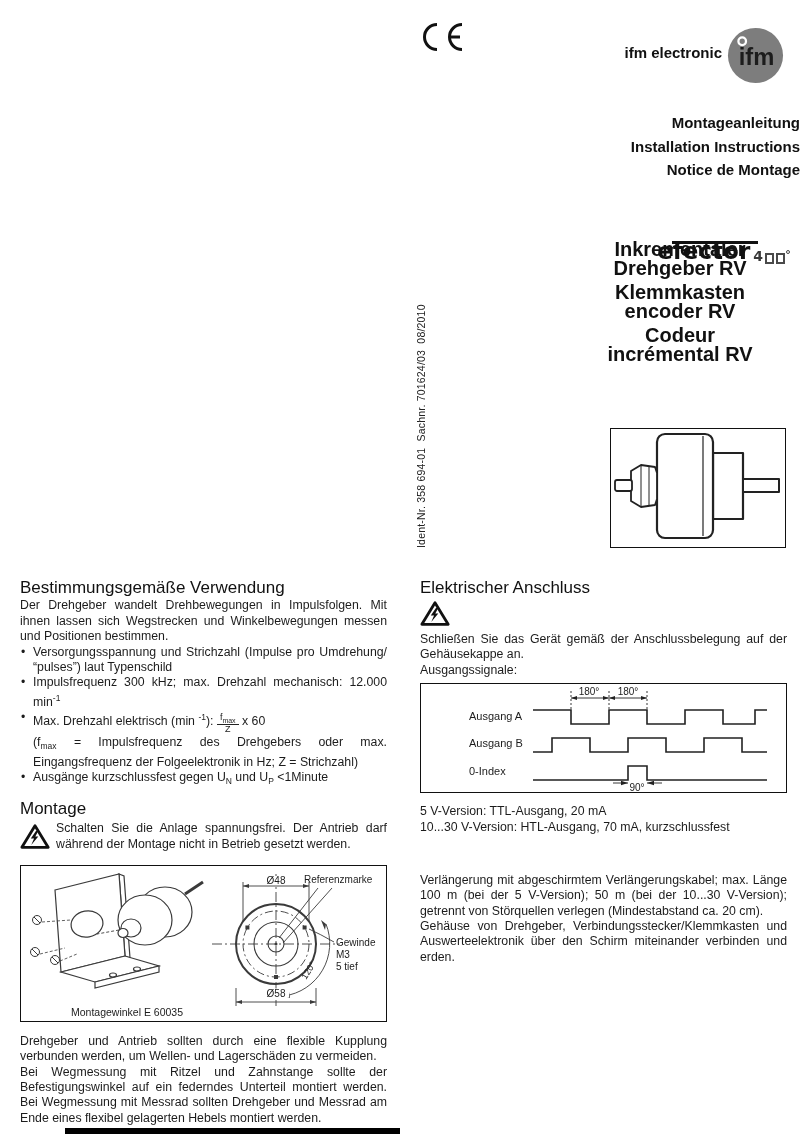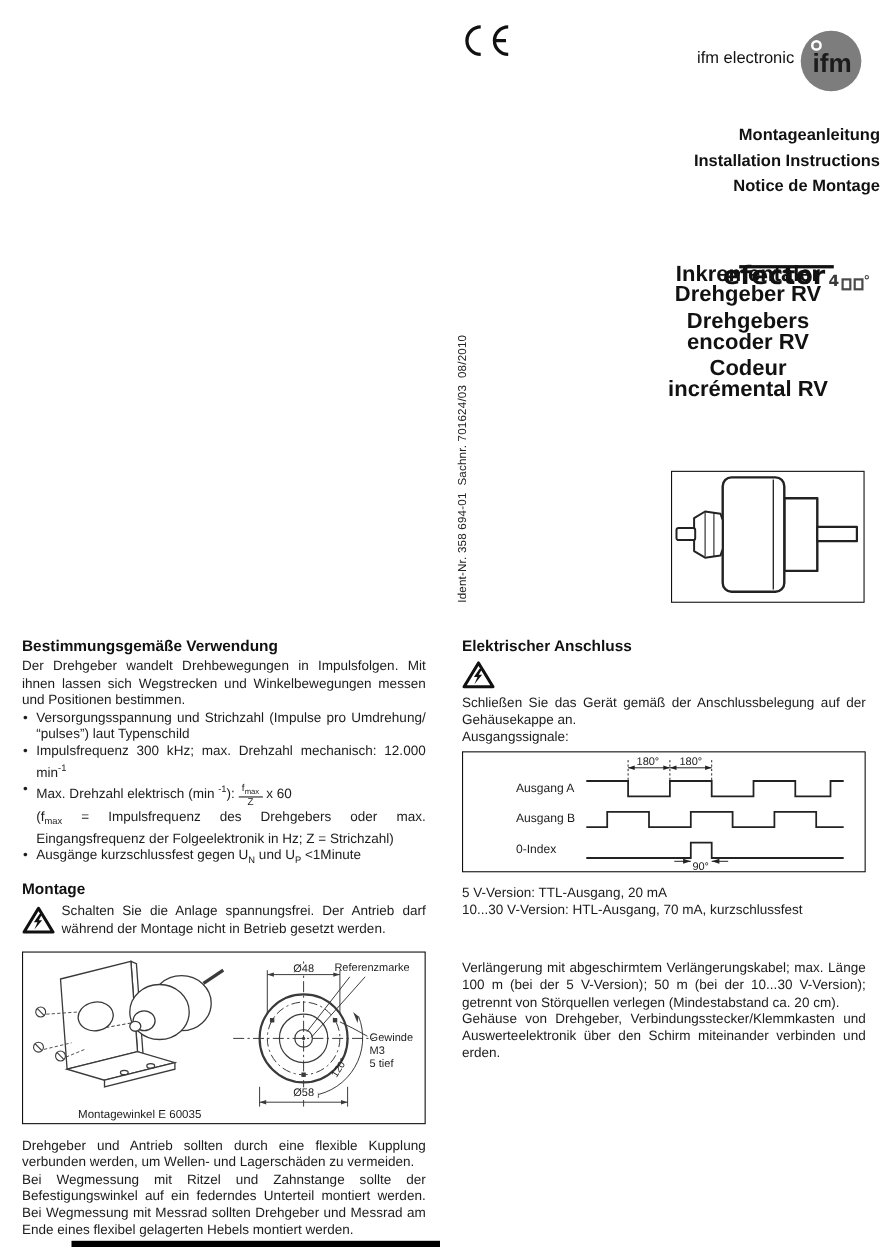--- a/index.html
+++ b/index.html
@@ -1,36 +1,36 @@
 <!DOCTYPE html>
 <html><head>
 <meta charset="utf-8">
 <style>
   * { margin:0; padding:0; box-sizing:border-box; }
   html,body { width:802px; height:1134px; background:#fff; font-family:"Liberation Sans", sans-serif; color:#1c1c1c; }
   .page { position:relative; width:802px; height:1134px; background:#fff; overflow:hidden; }
   .abs { position:absolute; }
 
   
-  .brand-text { font-weight:normal; font-size:15px; color:#111; }
+  .brand-text { font-weight:bold; font-size:15px; color:#111; }
   .logo-circle { width:57px; height:57px; }
   .doc-titles { width:240px; text-align:right; font-weight:bold; font-size:15px; line-height:23.5px; color:#111; }
   .efector { display:flex; align-items:flex-end; justify-content:flex-end; width:160px; }
   .efeword { font-weight:900; font-size:23px; letter-spacing:0px; color:#111; position:relative; font-family:"DejaVu Sans", sans-serif; }
   .efeword .bar { position:absolute; top:3px; left:15px; width:86px; height:3px; background:#111; }
   .efe4 { font-weight:900; font-size:14px; color:#3a3a3a; margin-left:3px; font-family:"DejaVu Sans", sans-serif; }
   .efe0 { display:inline-block; width:9px; height:11px; border:2.5px solid #4a4a4a; margin-left:2px; }
   .efedot { display:inline-block; width:4px; height:4px; border:1.5px solid #4a4a4a; border-radius:50%; margin-left:1px; margin-bottom:10px; }
   .product-names { width:240px; text-align:center; font-weight:bold; font-size:20px; line-height:18.5px; color:#111; }
   .product-names .grp { margin-bottom:6px; }
   .vert-ident { writing-mode:vertical-rl; transform:rotate(180deg); font-size:10.5px; color:#222; letter-spacing:0.2px; white-space:pre; }
 
   
   .col { width:367px; font-size:12.3px; line-height:15.4px; }
-  h3.sect { font-size:14px; font-weight:bold; margin:0 0 3px 0; color:#111; }
+  h3.sect { font-size:17px; font-weight:normal; margin:0 0 3px 0; color:#111; }
   p.jt { text-align:justify; }
   ul.bul { list-style:none; }
   ul.bul li { position:relative; padding-left:13px; text-align:justify; }
   ul.bul li::before { content:"\2022"; position:absolute; left:1px; }
   sub.s, sup.s { font-size:8.5px; }
   .frac { display:inline-block; vertical-align:-7px; text-align:center; line-height:1.05; font-size:9px; }
   .frac .top { display:block; border-bottom:1px solid #222; padding:0 3px; }
   .warn { display:flex; align-items:flex-start; margin-top:5px; }
   .warn .wicon { flex:0 0 36px; padding-top:2px; }
   .warn .wtext { flex:1; text-align:justify; }
@@ -79,21 +79,21 @@
     <span class="efe0"></span>
     <span class="efedot"></span>
   </div>
 
   <div class="abs product-names" style="left:560px; top:240px;">
     <div class="grp">
       <div>Inkrementaler</div>
       <div>Drehgeber RV</div>
     </div>
     <div class="grp">
-      <div>Drehgebers</div>
+      <div>Klemmkasten</div>
       <div>encoder RV</div>
     </div>
     <div class="grp">
       <div>Codeur</div>
       <div>incrémental RV</div>
     </div>
   </div>
 
   <div class="abs vert-ident" style="left:415px; top:296px; height:252px;">Ident-Nr. 358 694-01  Sachnr. 701624/03  08/2010</div>
 

